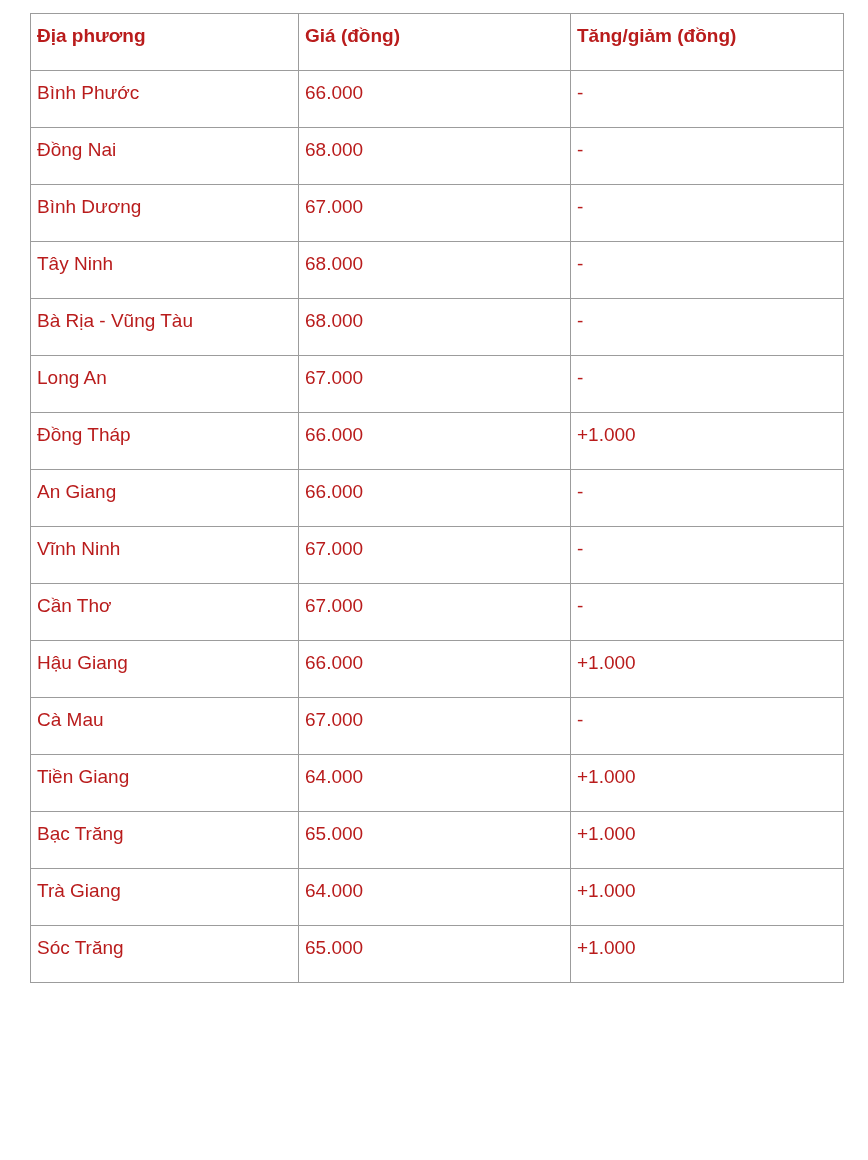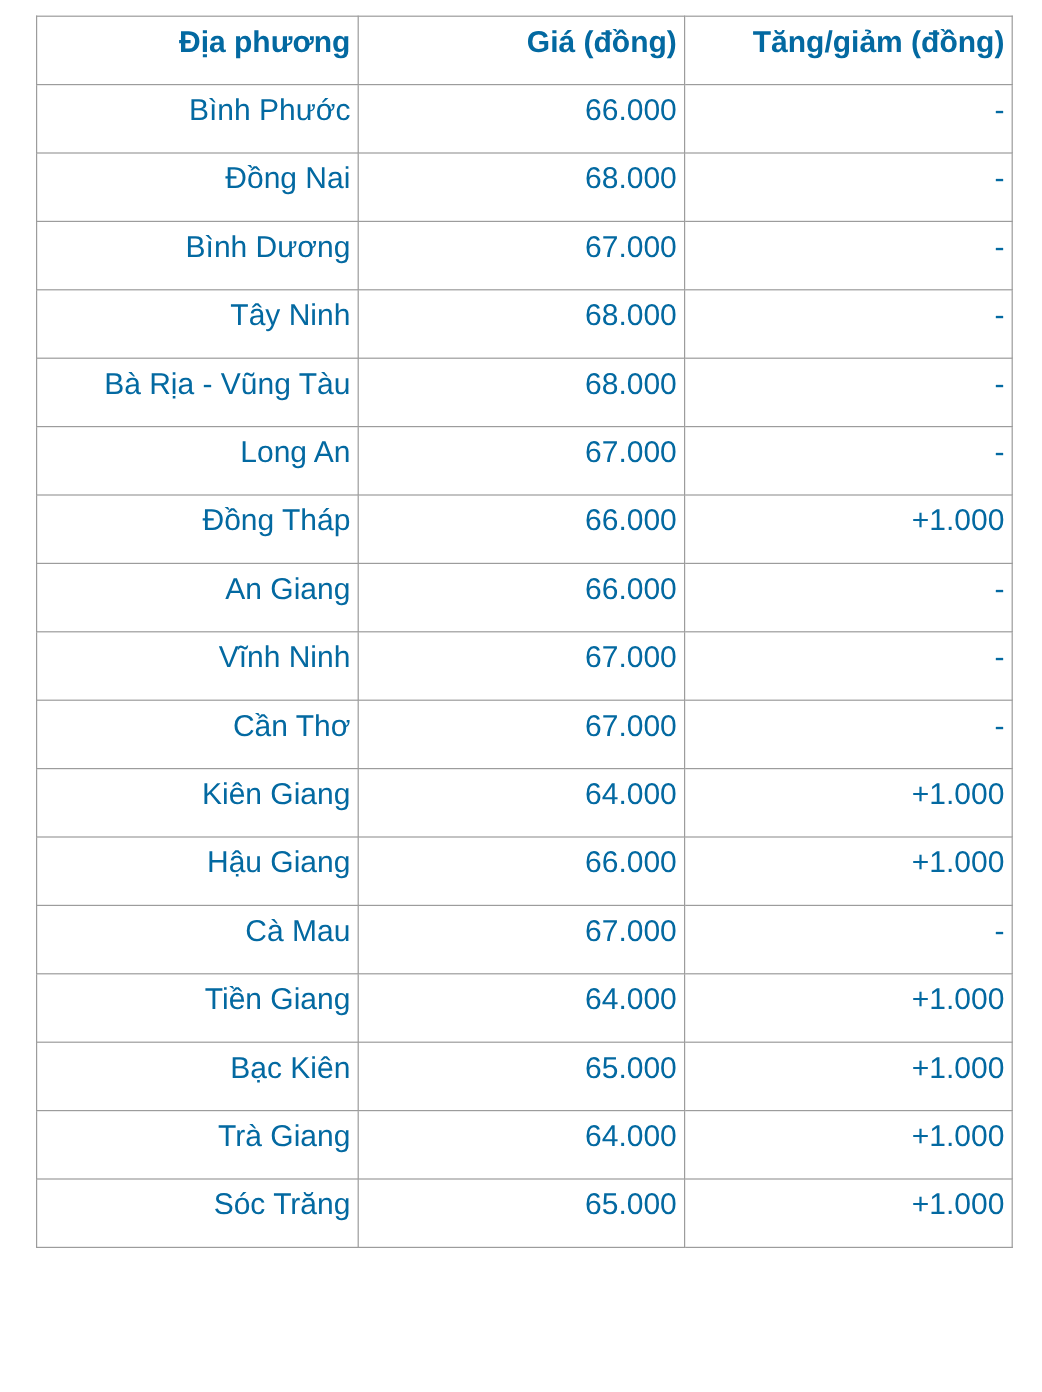--- a/index.html
+++ b/index.html
@@ -24,25 +24,25 @@
   }
   .price-table col.c1 { width: 268px; }
   .price-table col.c2 { width: 272px; }
   .price-table col.c3 { width: 273px; }
   .price-table th,
   .price-table td {
     border: 1px solid #9c9c9c;
     box-sizing: border-box;
     height: 57px;
     padding: 10px 6px 0 6px;
-    text-align: right;
+    text-align: left;
     vertical-align: top;
-    font-size: 25px;
+    font-size: 19px;
     line-height: 23px;
-    color: #0369a1;
+    color: #b91c1c;
     background: #ffffff;
     white-space: nowrap;
     overflow: hidden;
   }
   .price-table th {
     font-weight: 700;
   }
   .price-table td {
     font-weight: 400;
   }
@@ -109,41 +109,36 @@
         <td>Vĩnh Ninh</td>
         <td>67.000</td>
         <td>-</td>
       </tr>
       <tr>
         <td>Cần Thơ</td>
         <td>67.000</td>
         <td>-</td>
       </tr>
       <tr>
-        <td>Kiên Giang</td>
-        <td>64.000</td>
-        <td>+1.000</td>
-      </tr>
-      <tr>
         <td>Hậu Giang</td>
         <td>66.000</td>
         <td>+1.000</td>
       </tr>
       <tr>
         <td>Cà Mau</td>
         <td>67.000</td>
         <td>-</td>
       </tr>
       <tr>
         <td>Tiền Giang</td>
         <td>64.000</td>
         <td>+1.000</td>
       </tr>
       <tr>
-        <td>Bạc Kiên</td>
+        <td>Bạc Trăng</td>
         <td>65.000</td>
         <td>+1.000</td>
       </tr>
       <tr>
         <td>Trà Giang</td>
         <td>64.000</td>
         <td>+1.000</td>
       </tr>
       <tr>
         <td>Sóc Trăng</td>

